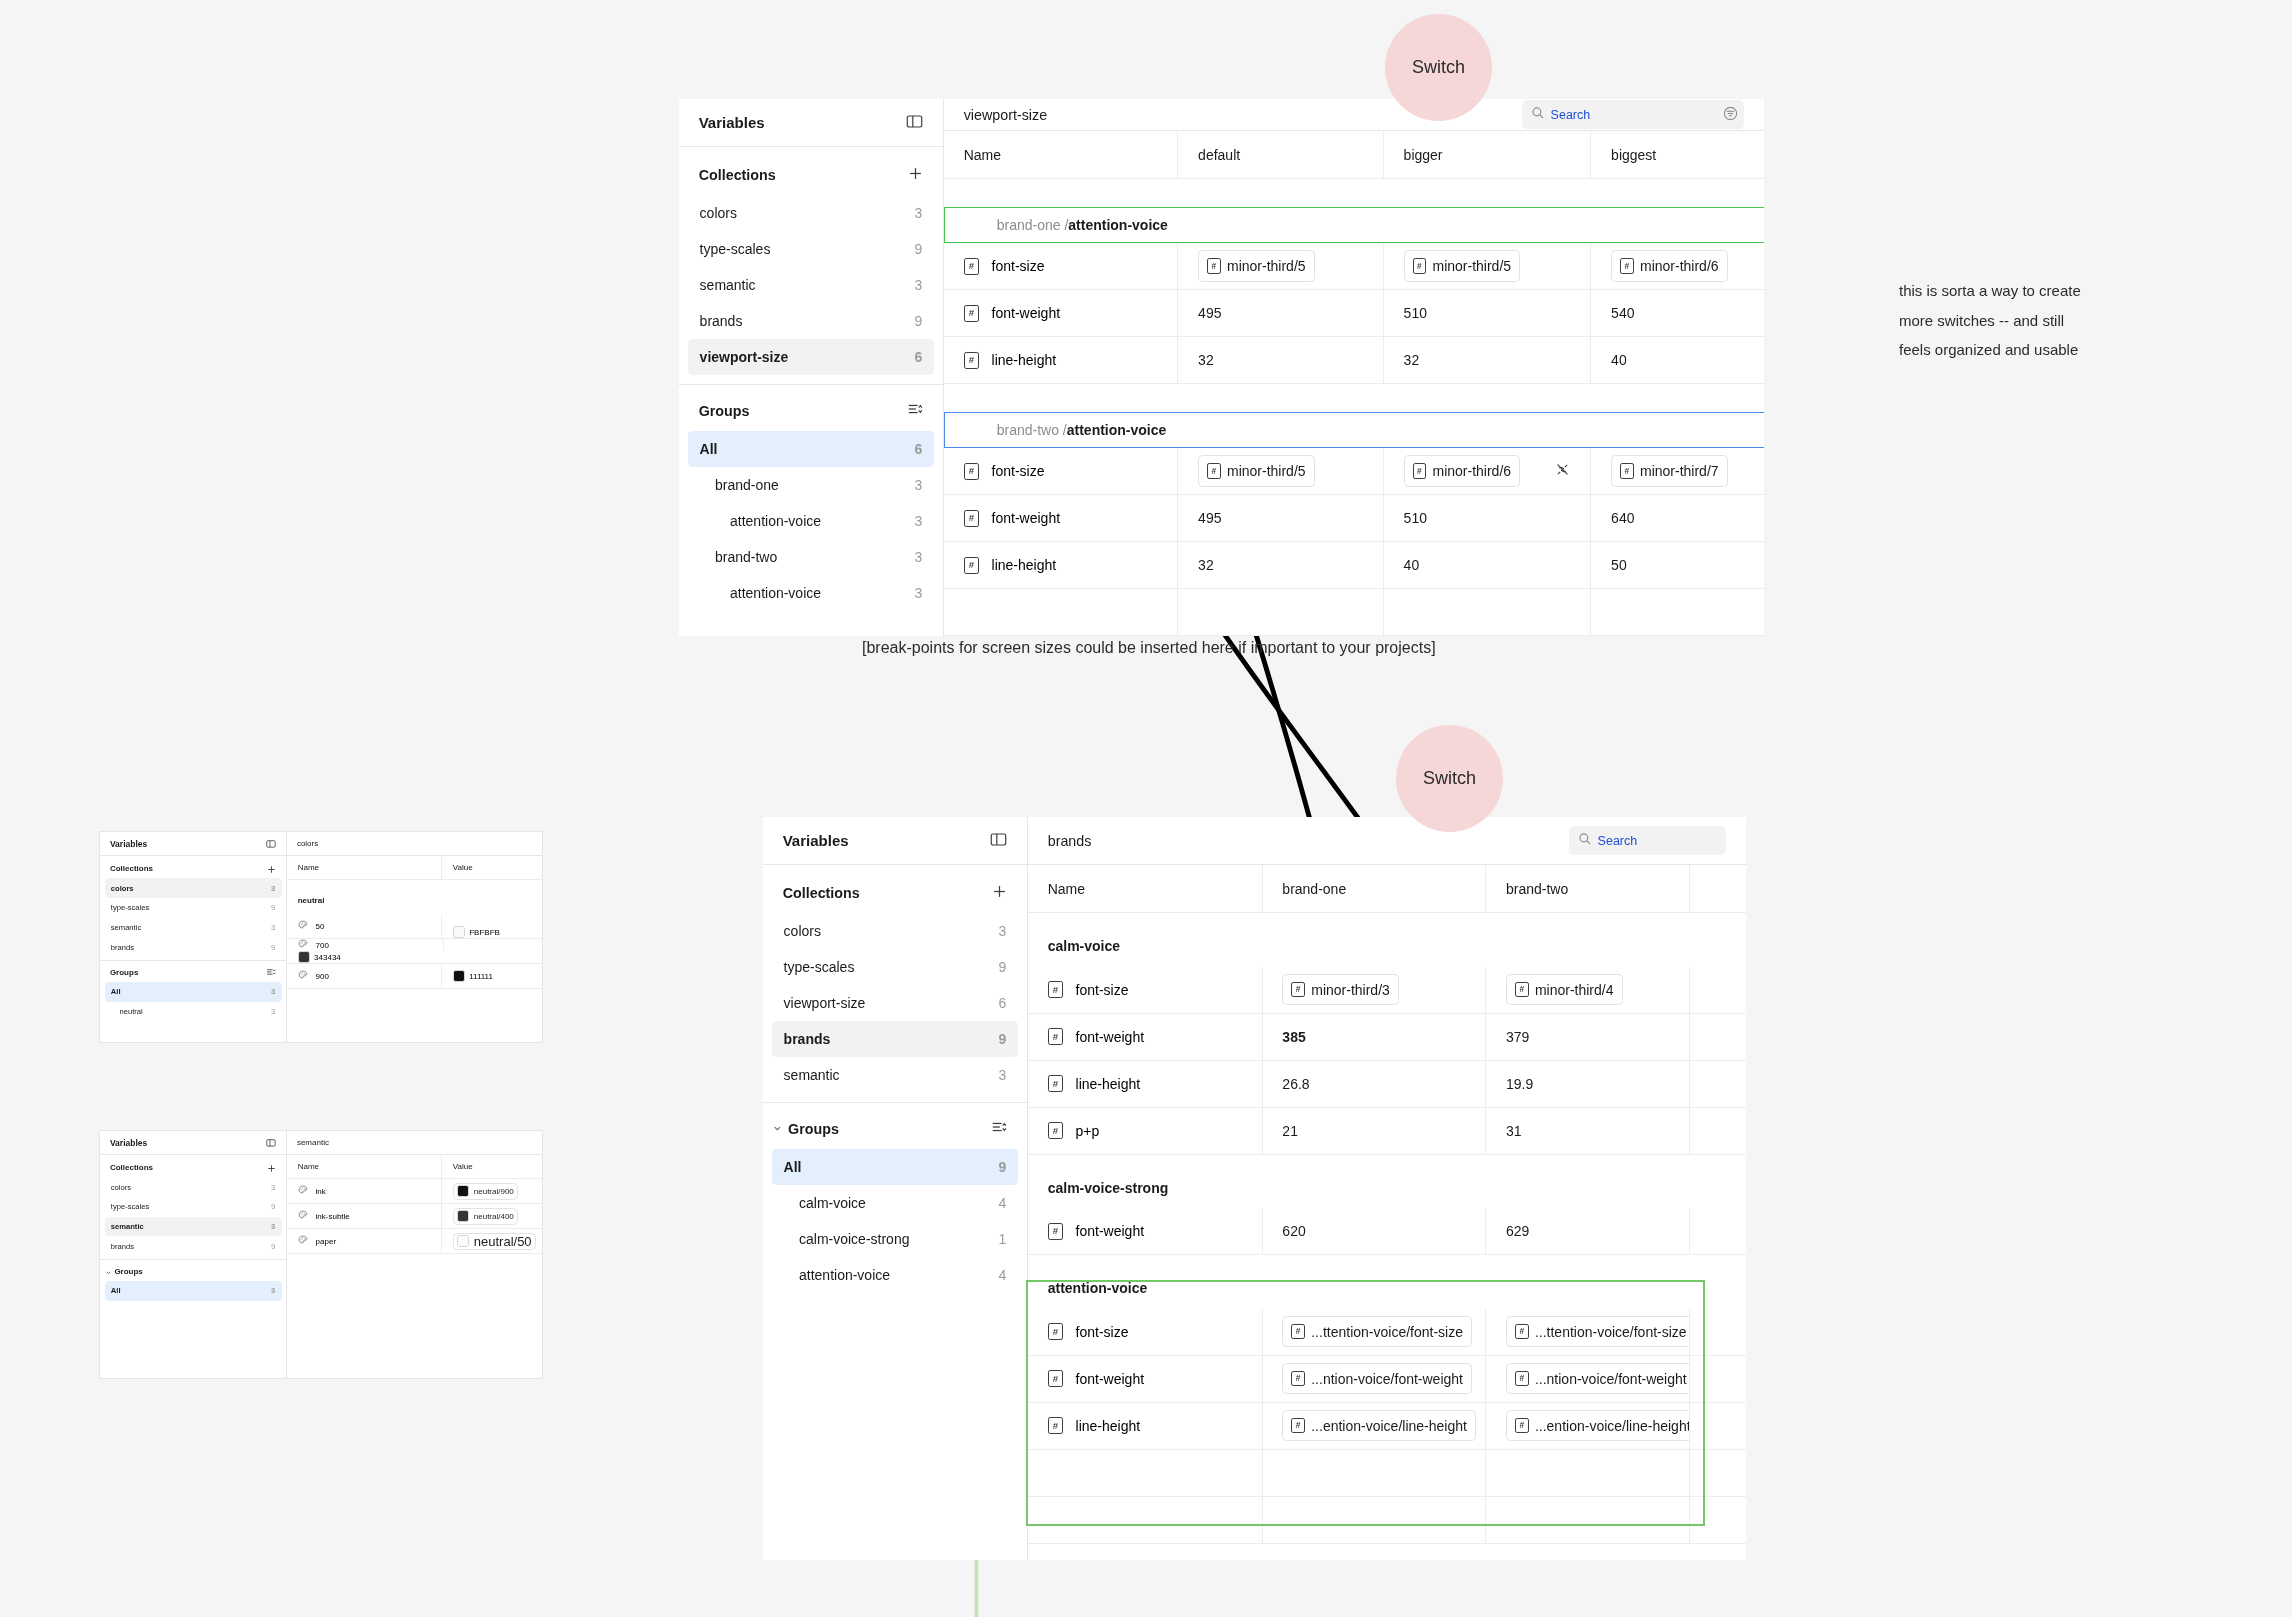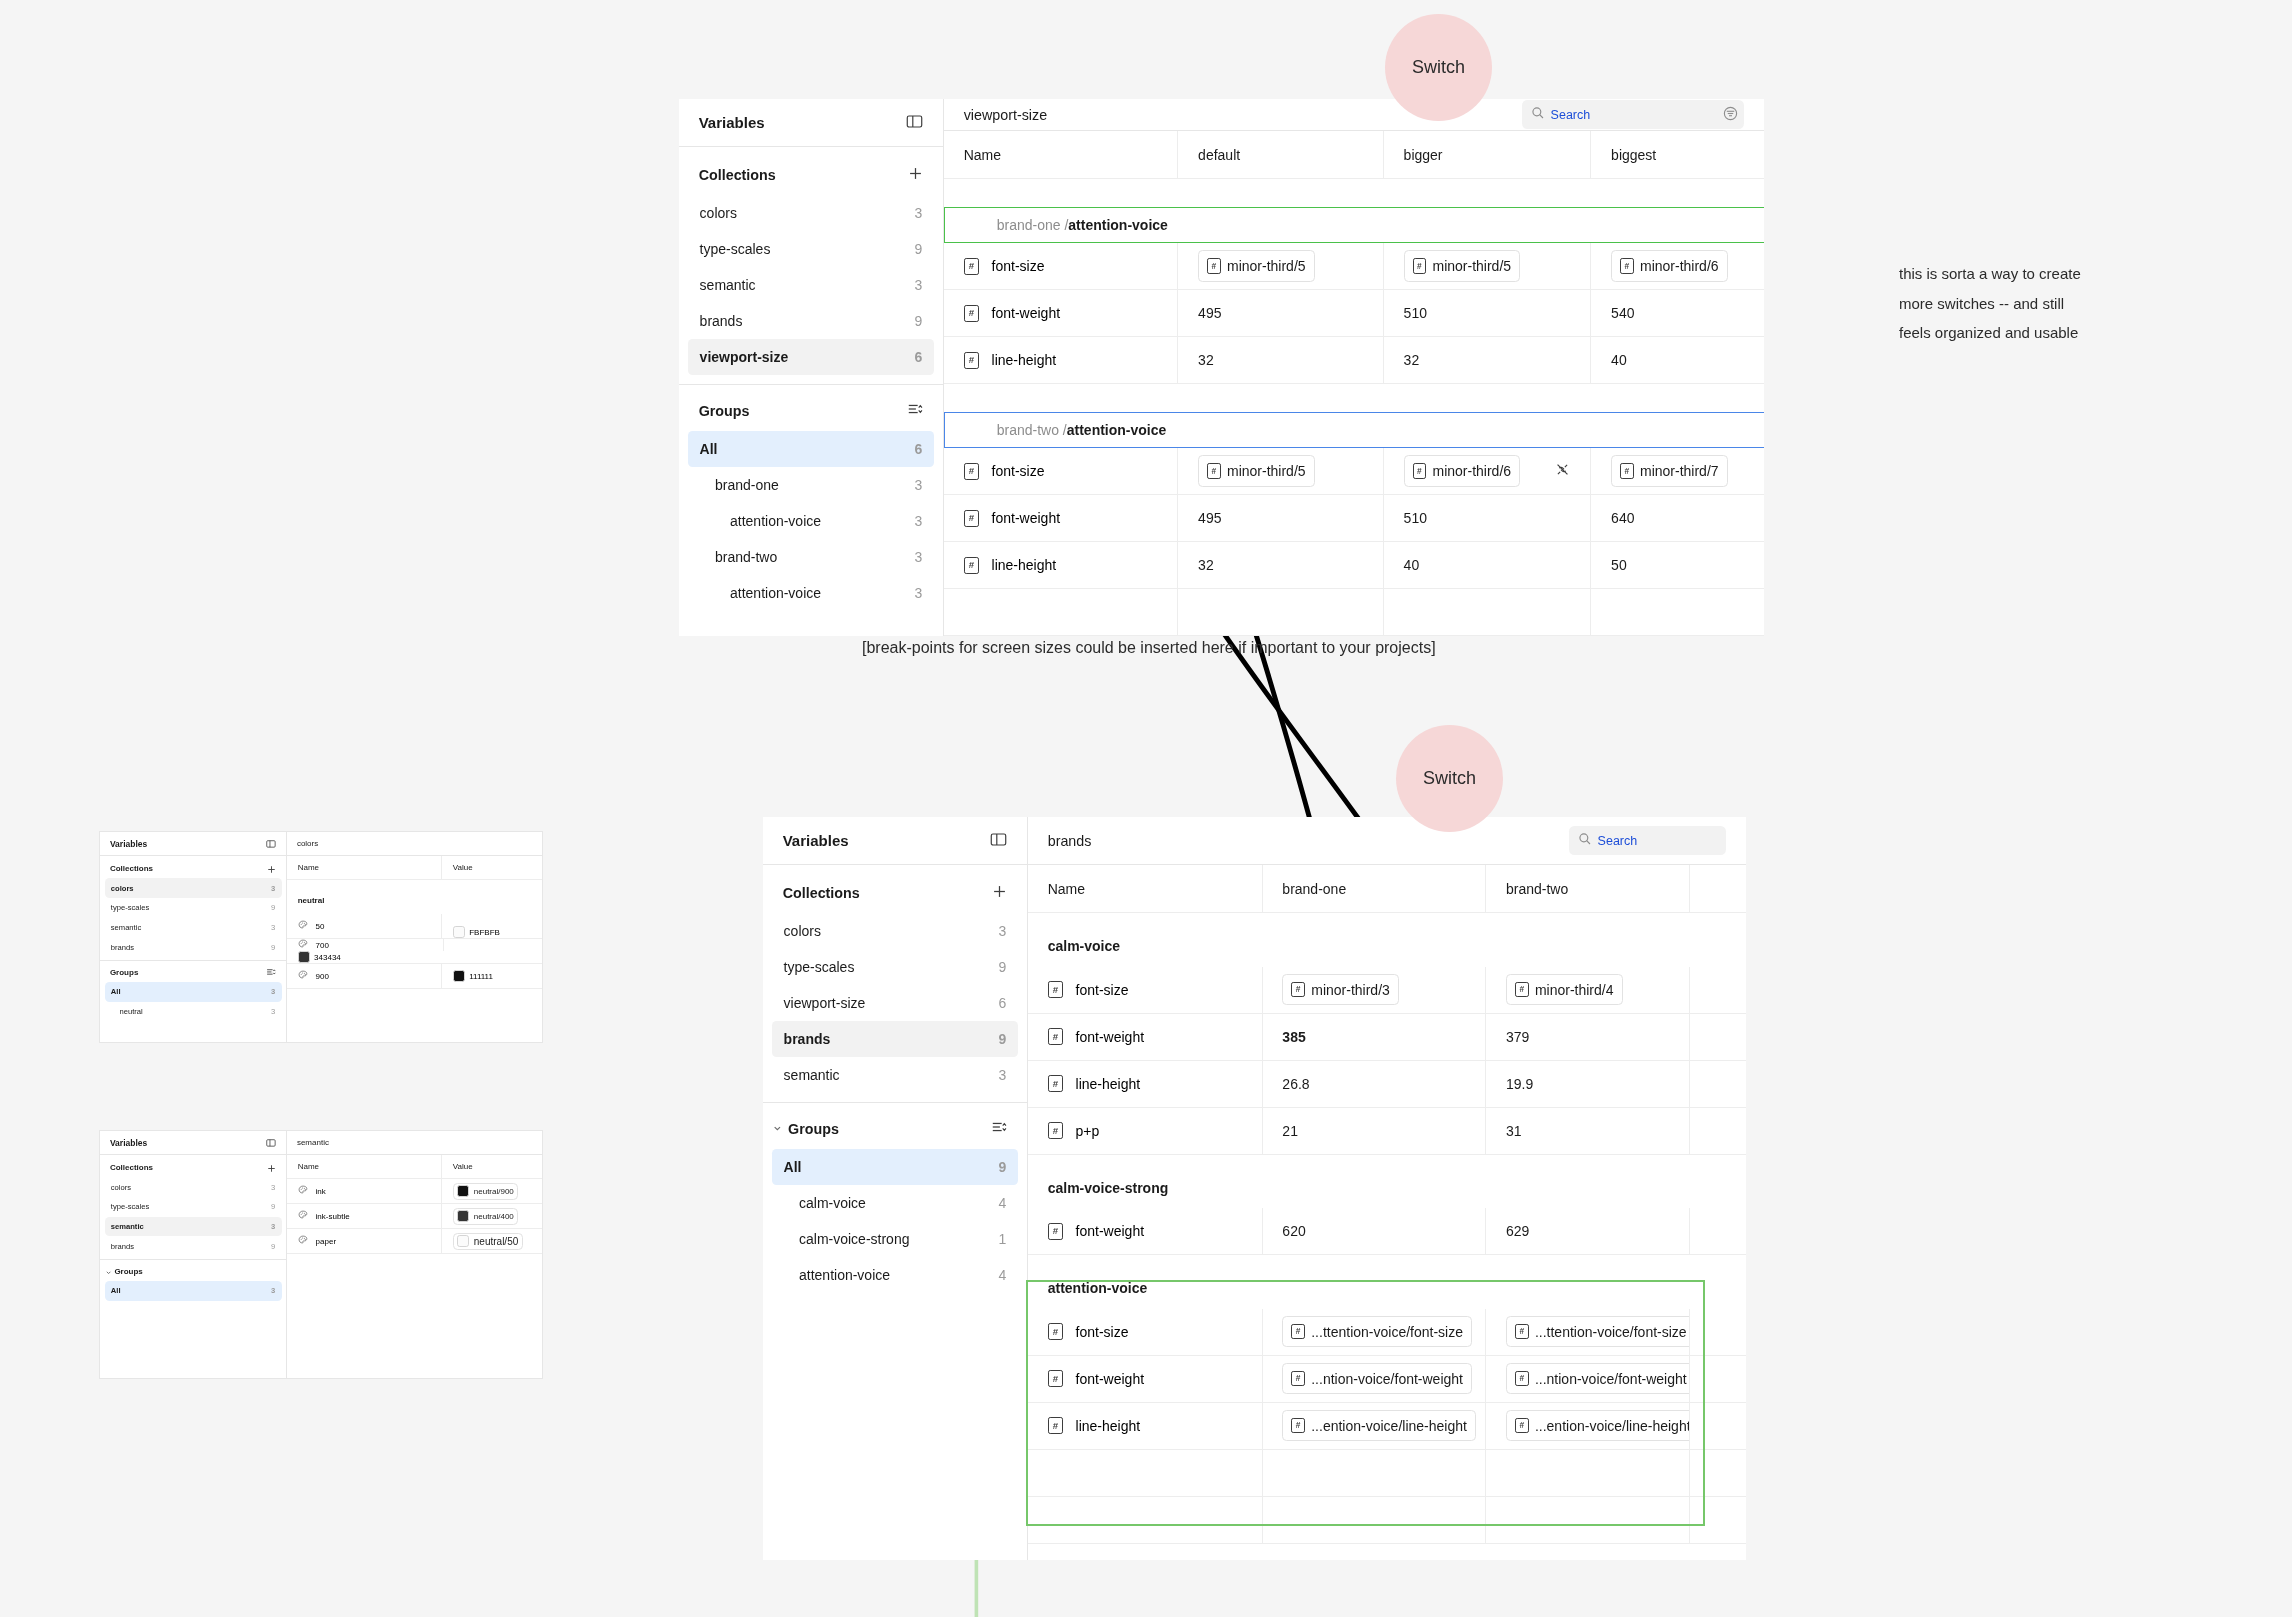--- a/index.html
+++ b/index.html
@@ -827,21 +827,21 @@
           <div class="tcell namecell" style="width: 157px; padding: 0px 10.7px; font-size: 8px;">
             <span class="ic"><svg width="9.9" height="9.9" viewBox="0 0 20 20">
                 <path d="M10 2.2c-4.3 0-7.8 3.2-7.8 7.3 0 4 3.2 6.6 6.3 6.6 1.3 0 1.8-.6 1.8-1.3 0-.6-.5-1-.5-1.6 0-.7.6-1.2 1.4-1.2h1.6c2.7 0 5-1.9 5-4.6 0-3.1-3.2-5.2-7.8-5.2z" fill="none" stroke="#3d3d3d" stroke-width="1.2"></path>
                 <circle cx="6.4" cy="8.4" r="1" fill="#3d3d3d"></circle>
                 <circle cx="9.3" cy="6" r="1" fill="#3d3d3d"></circle>
                 <circle cx="12.8" cy="6.6" r="1" fill="#3d3d3d"></circle>
                 <circle cx="14.6" cy="9.1" r="1" fill="#3d3d3d"></circle>
               </svg></span>
             <span style="margin-left: 8px;">paper</span>
           </div>
-          <div class="tcell last" style="width: 101px; padding: 0px 10.7px; font-size: 10px;">
+          <div class="tcell last" style="width: 101px; padding: 0px 10.7px; font-size: 13px;">
             <span class="vchip" style="height: 15px; padding: 0px 3.6px;">
               <span class="swatch" style="width: 9.9px; height: 9.9px; background: rgb(251, 251, 251);"></span>
               <span style="margin-left: 4.5px;">neutral/50</span>
             </span>
           </div>
         </div>
         <div class="trow" style="height: 24px; border-bottom: none;">
           <div class="tcell" style="width: 157px; border-right: none;"></div>
           <div class="tcell last" style="width: 101px; border-right: none;"></div>
         </div>
@@ -860,15 +860,15 @@
       </div>
   </div>
 </div>
 
 <div class="switch-bubble" style="left:1385px;top:14.3px;width:107px;height:107px;font-size:18px;">
   <span>Switch</span>
 </div>
 <div class="switch-bubble" style="left:1396px;top:725px;width:107px;height:107px;font-size:18px;">
   <span>Switch</span>
 </div>
-<div class="note" style="left:1899px;top:259px;width:193px;font-size:15px;line-height:29.6px;">this is sorta a way to create more switches -- and still feels organized and usable</div>
+<div class="note" style="left:1899px;top:276px;width:193px;font-size:15px;line-height:29.6px;">this is sorta a way to create more switches -- and still feels organized and usable</div>
 <div class="caption" style="left:862px;top:639px;font-size:16px;">[break-points for screen sizes could be inserted here if important to your projects]</div>
 
 
 </body></html>

